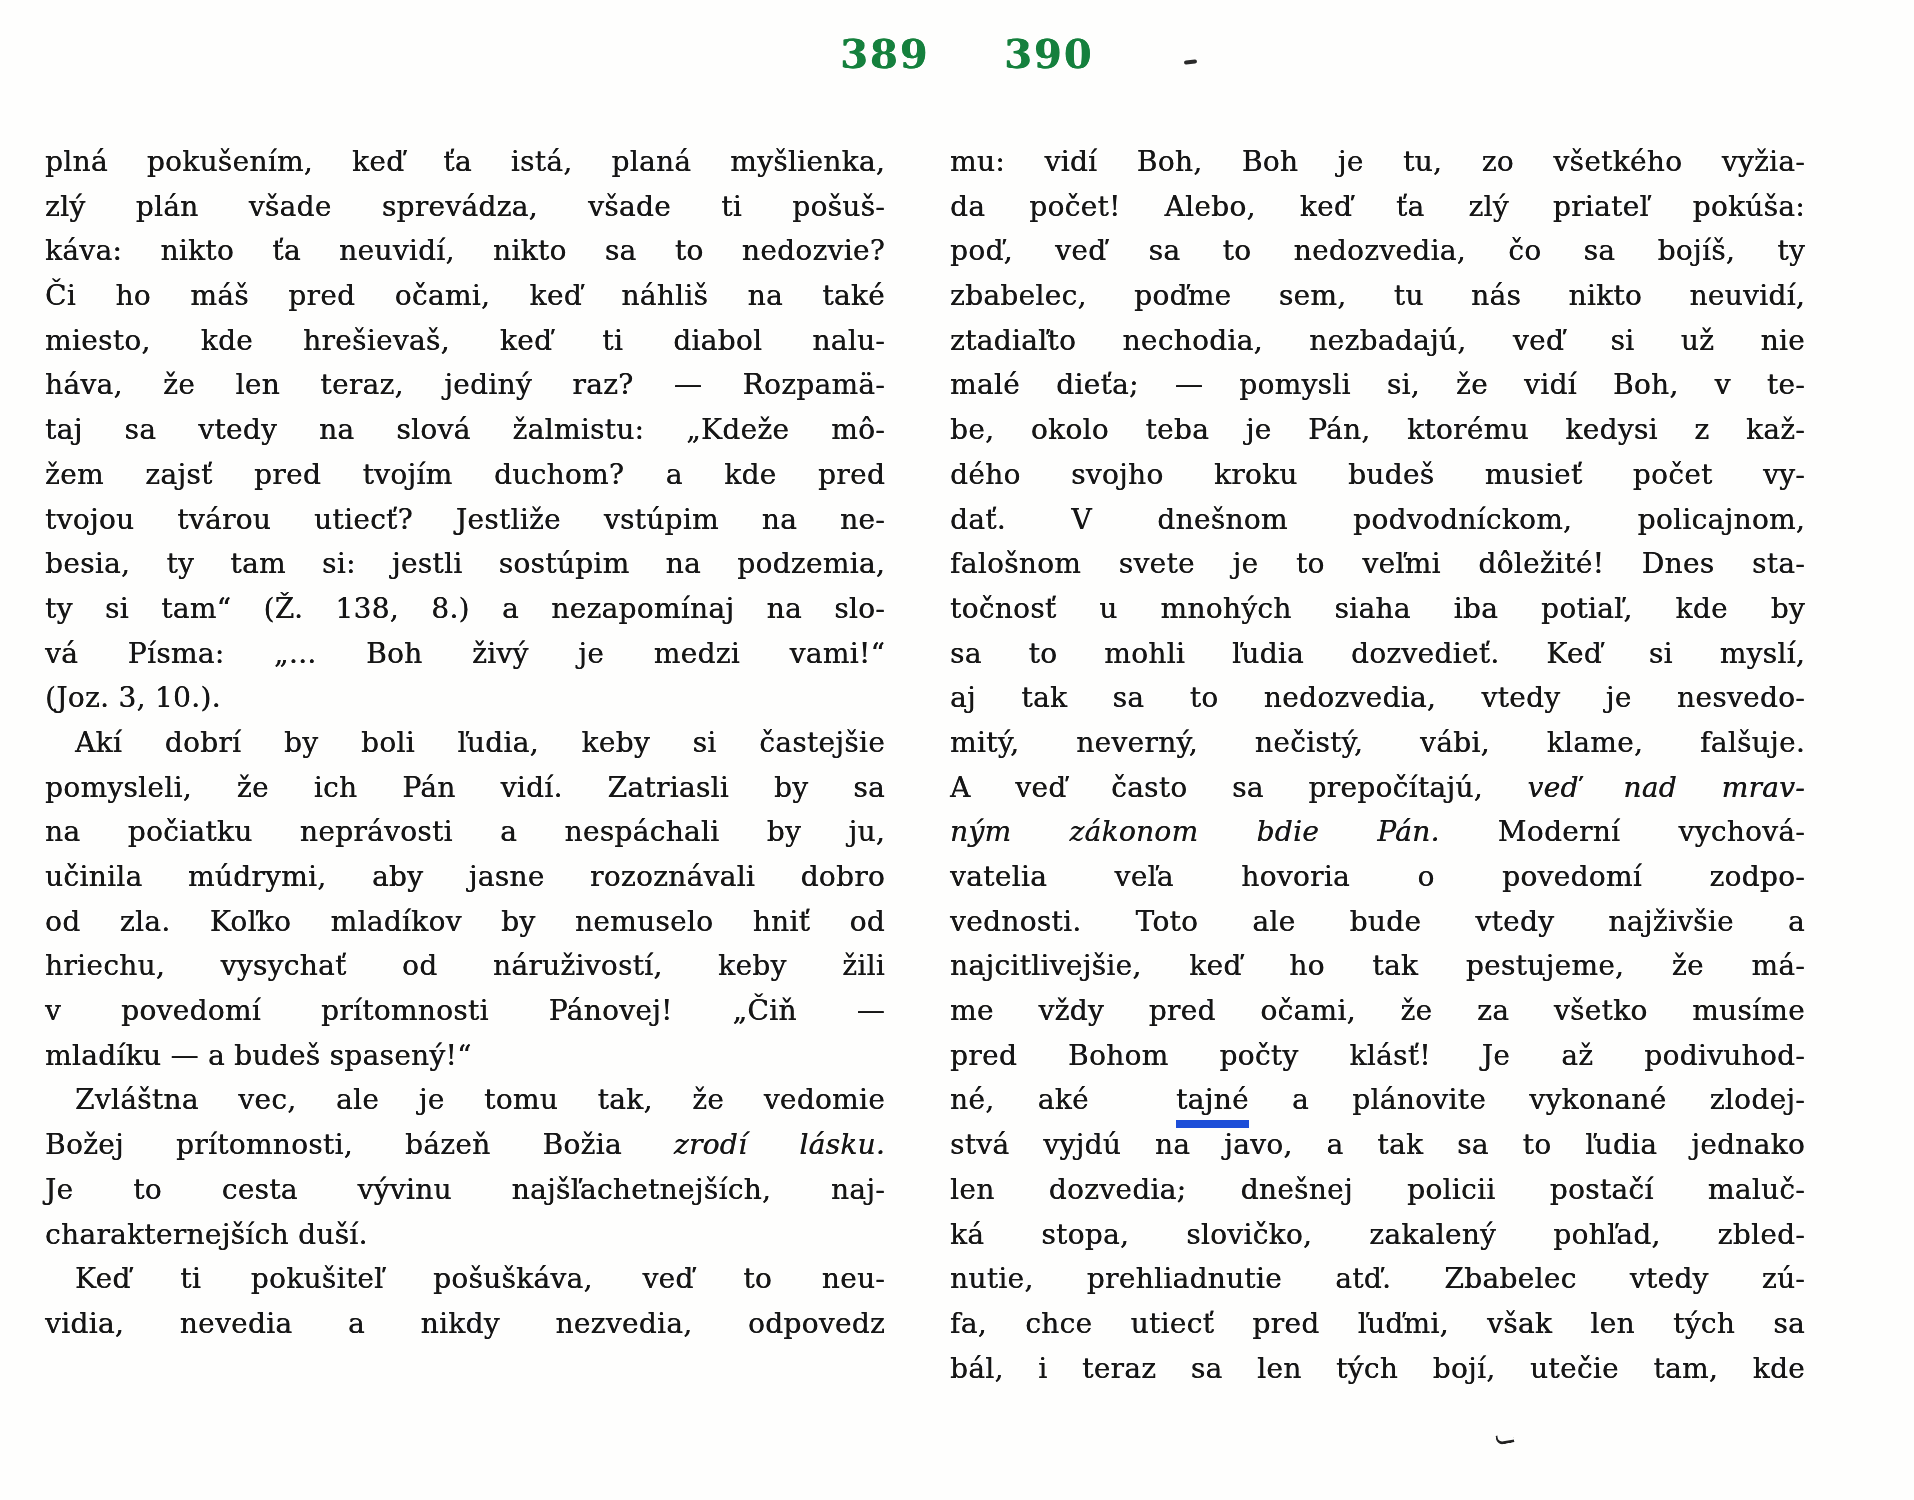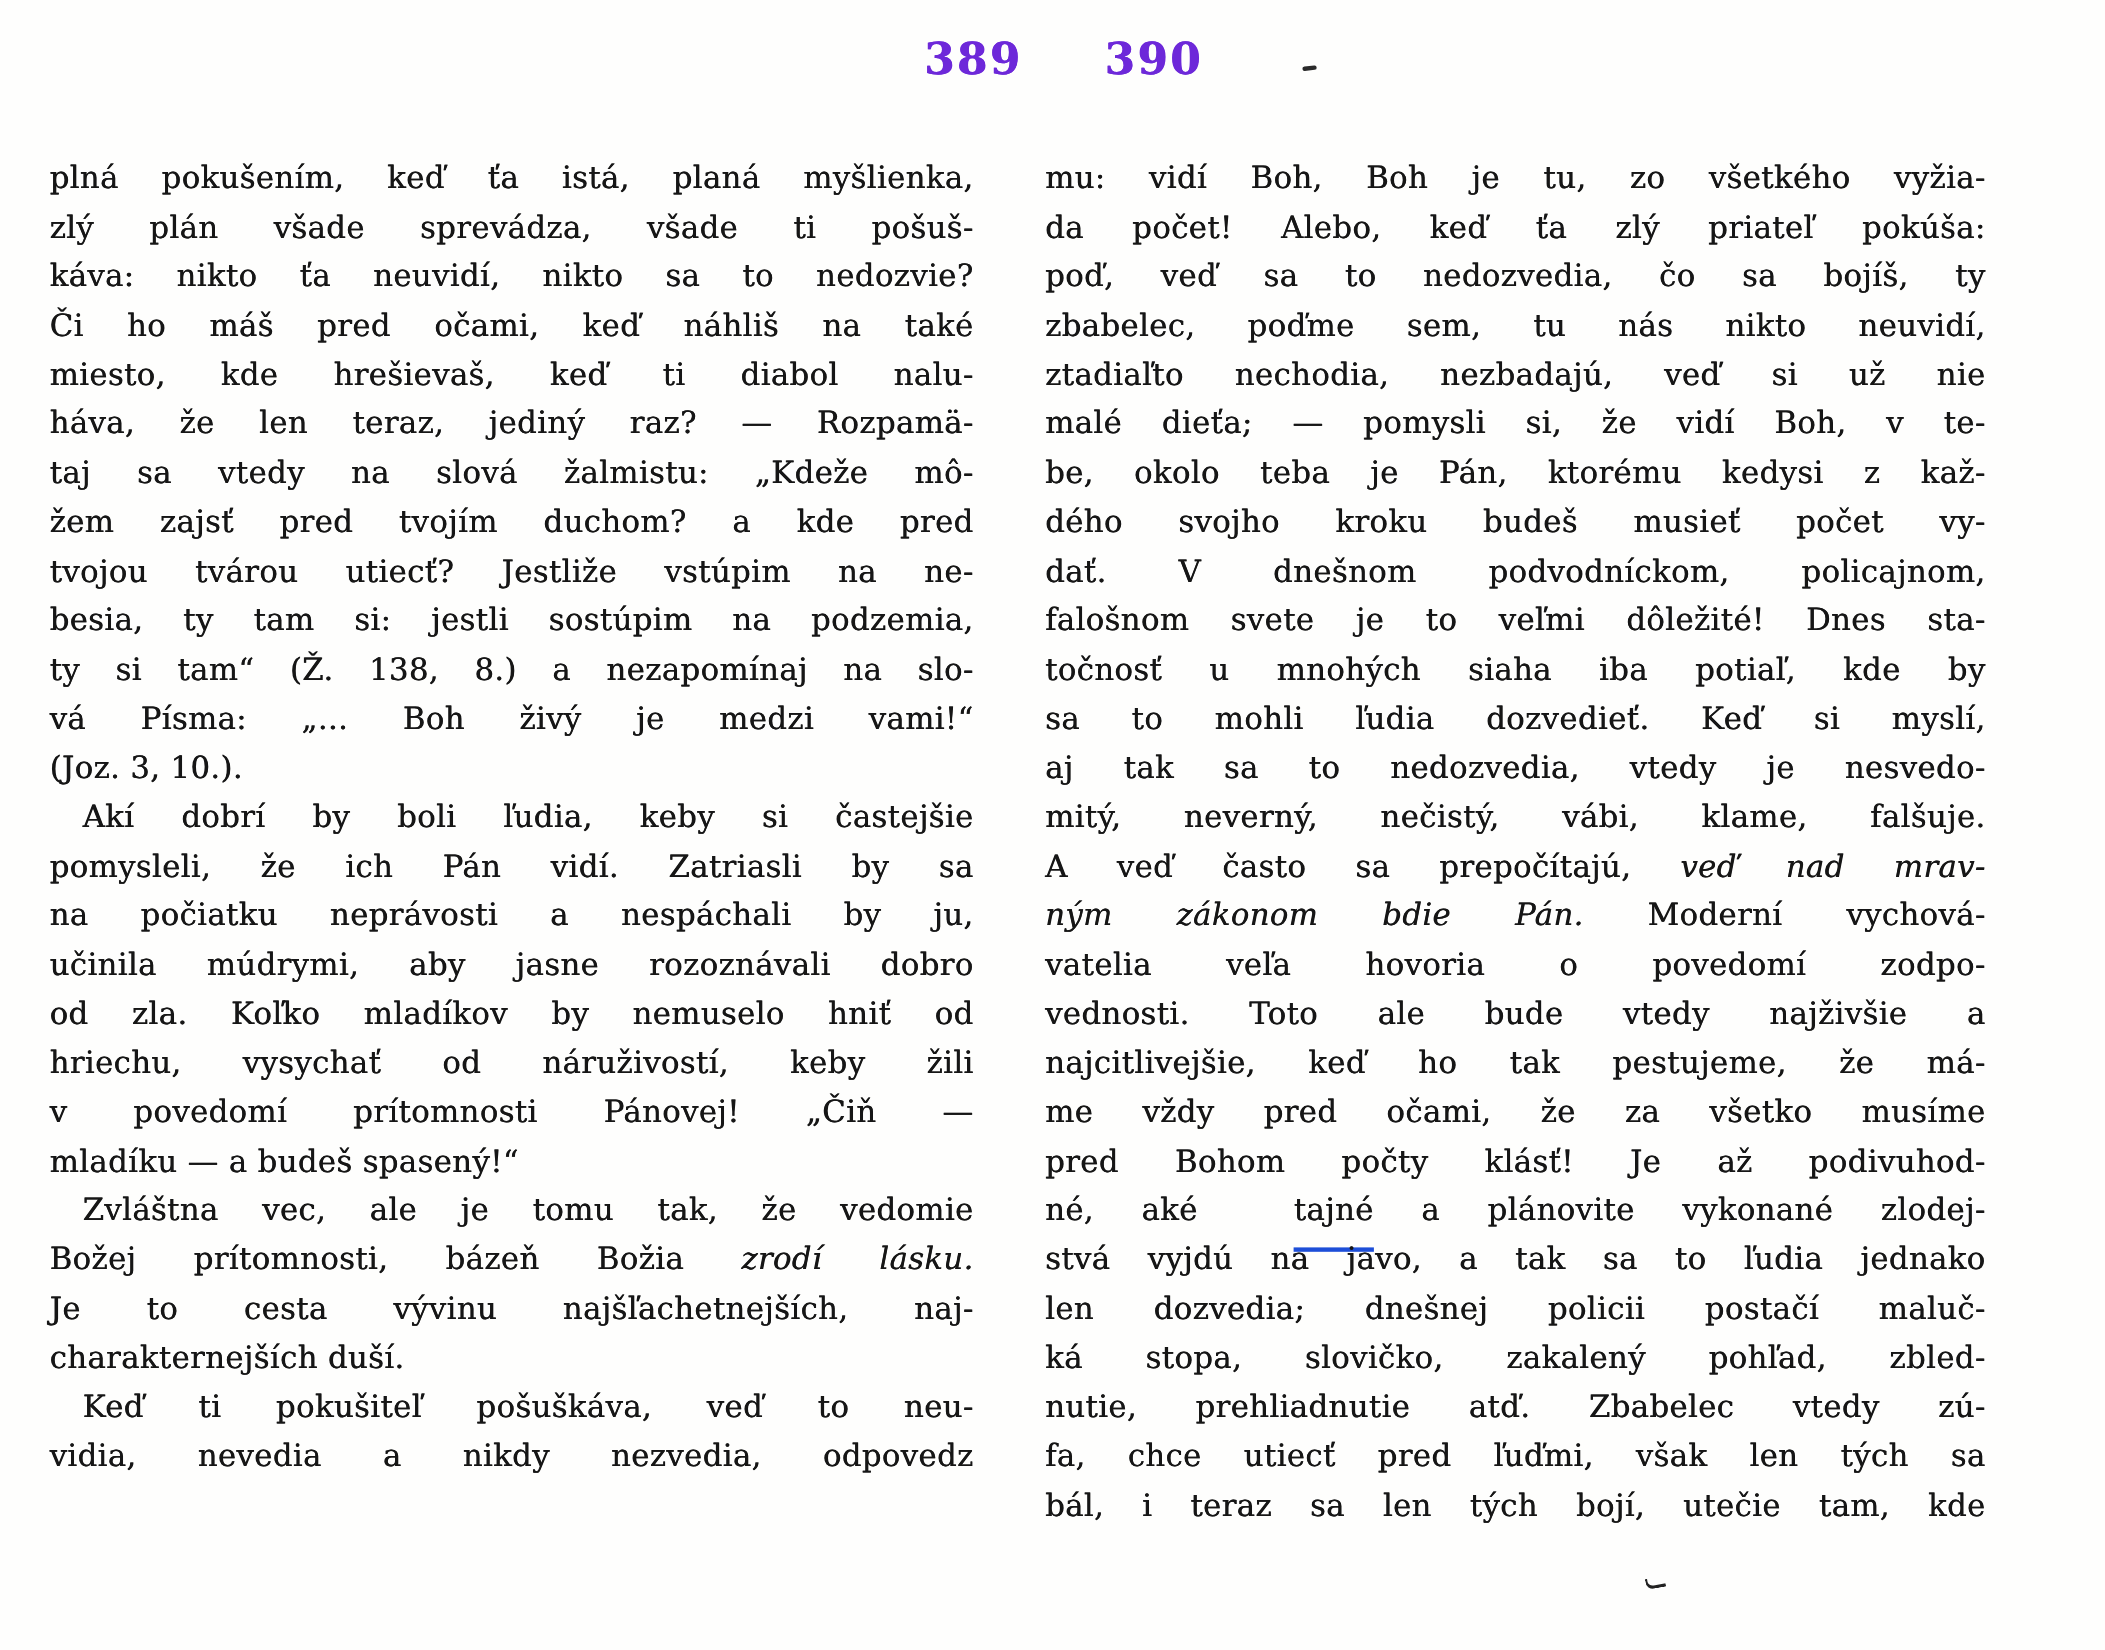--- a/index.html
+++ b/index.html
@@ -14,21 +14,21 @@
     overflow: hidden;
     font-family: "DejaVu Serif", serif;
     color: #161616;
   }
   .page-number {
     position: absolute;
     top: 30px;
     font-size: 40px;
     font-weight: 700;
     letter-spacing: 2px;
-    color: #6d28d9;
+    color: #15803d;
     text-shadow: 0.4px 0 0 currentColor;
   }
   #pn-389 { left: 840px; }
   #pn-390 { left: 1004px; text-align: center; }
   .page-column {
     position: absolute;
     top: 140px;
     font-size: 28px;
     line-height: 44.7px;
     letter-spacing: 0.3px;
@@ -45,22 +45,22 @@
   }
   .line.no-justify {
     text-align: center;
     text-align-last: left;
   }
   .line.indent {
     text-indent: 30px;
   }
   .italic { font-style: italic; }
   .underline {
-    border-bottom: 4px solid #1d4ed8;
-    padding-bottom: 18px;
+    border-bottom: 8px solid #1d4ed8;
+    padding-bottom: 4px;
     margin-left: 44px;
   }
   .artifact {
     position: absolute;
     background: #2a2a2a;
   }
   #artifact-header-dash {
     left: 1184px; top: 60px;
     width: 13px; height: 4px;
     border-radius: 2px;

